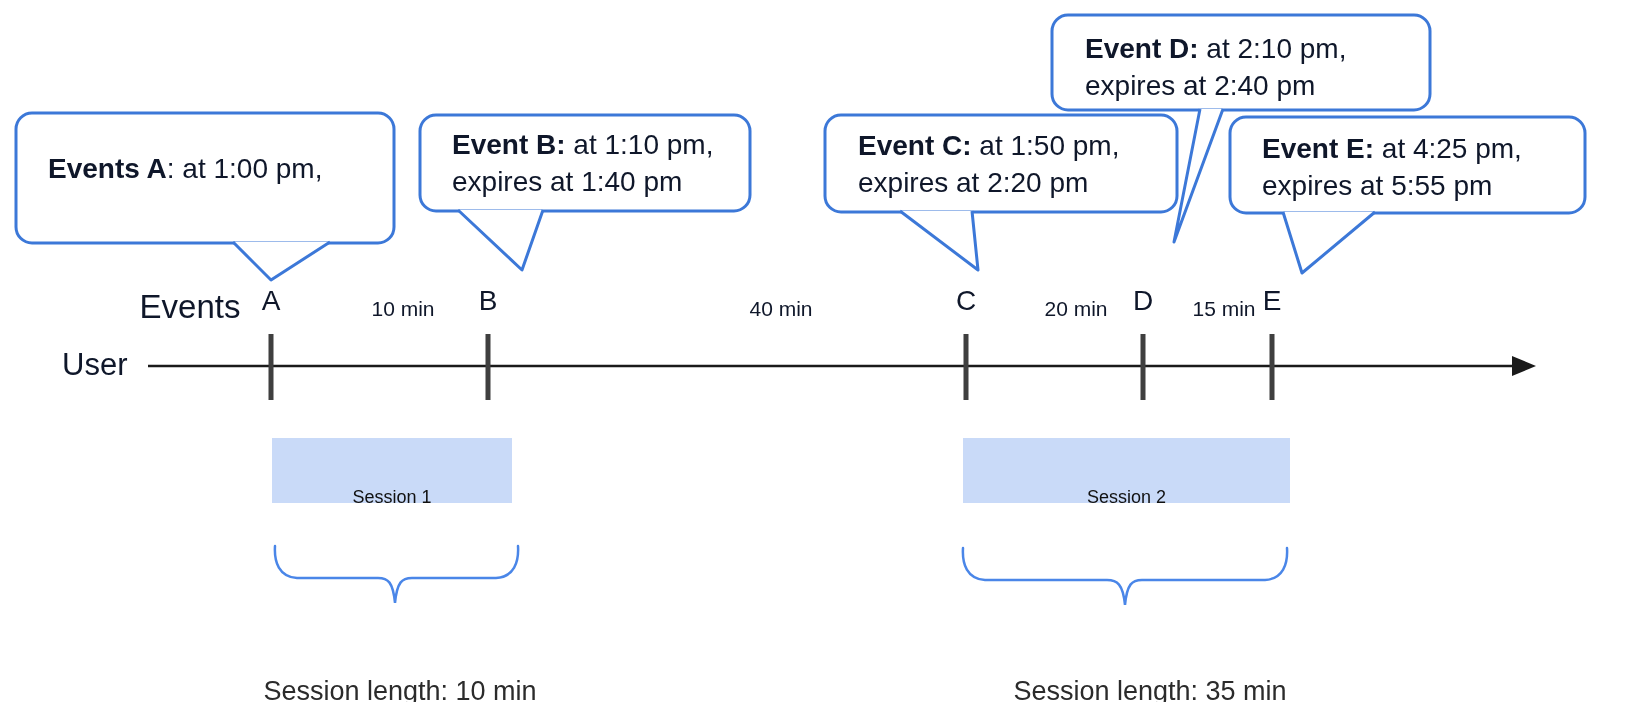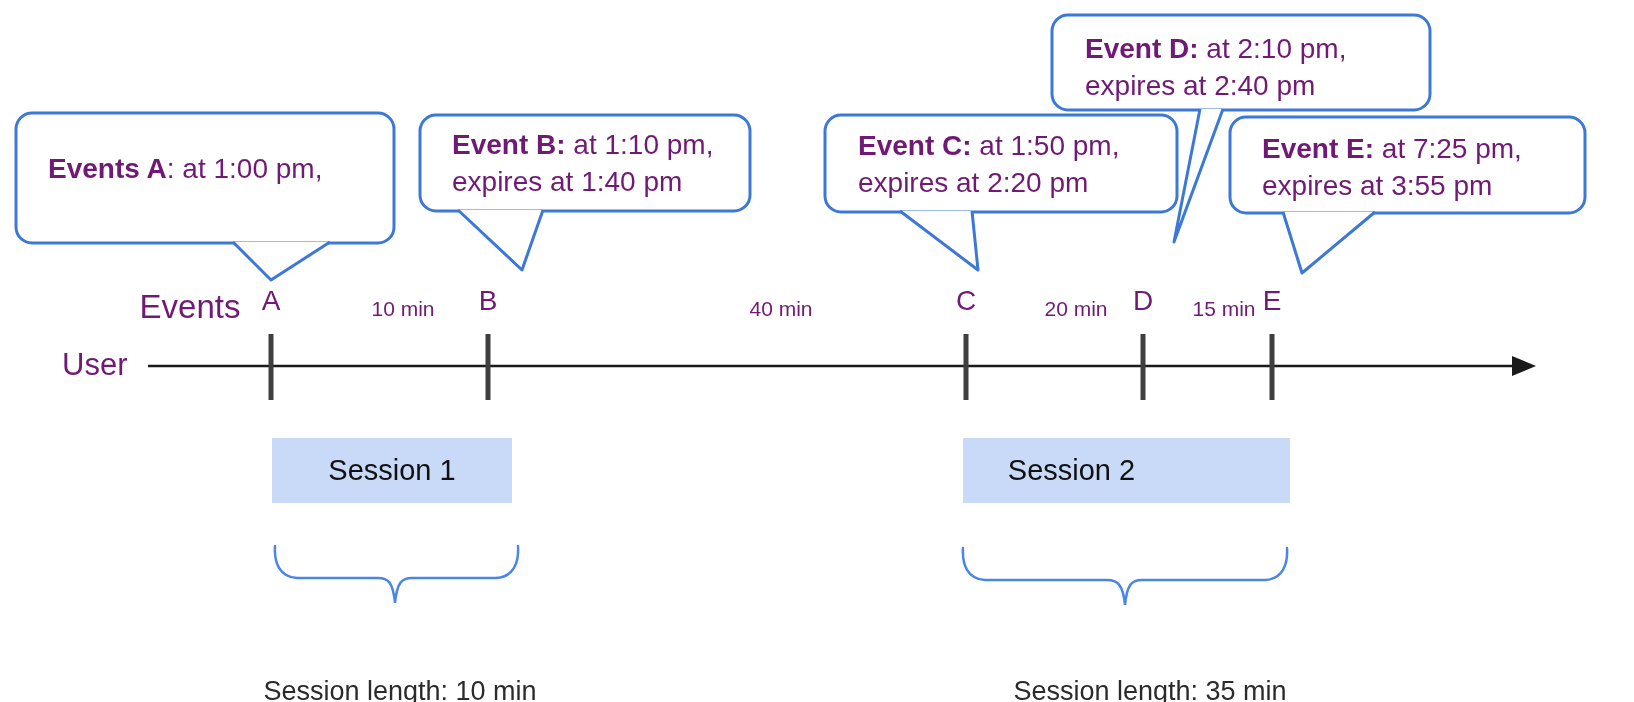--- a/index.html
+++ b/index.html
@@ -13,28 +13,28 @@
   body{background:#ffffff;font-family:"Liberation Sans",sans-serif;}
   .stage{position:relative;width:1634px;height:702px;background:#ffffff;overflow:hidden;}
   .layer{position:absolute;left:0;top:0;width:1634px;height:702px;}
   .bubble-rect{fill:#ffffff;stroke:var(--bubble-border);stroke-width:3;}
   .bubble-tail{fill:#ffffff;stroke:var(--bubble-border);stroke-width:3;stroke-linejoin:round;}
   .axis-line{stroke:var(--axis);stroke-width:2.5;}
   .axis-head{fill:var(--axis);}
   .tick{fill:var(--tick);}
   .session-bar{fill:var(--session-fill);}
   .brace{fill:none;stroke:var(--brace);stroke-width:2.5;stroke-linecap:round;}
-  .txt{position:absolute;color:#701a75;white-space:nowrap;}
+  .txt{position:absolute;color:#0f172a;white-space:nowrap;}
   .bubble-text{font-size:28px;line-height:37px;}
   .bubble-text b{font-weight:bold;}
   .letter{font-size:28px;transform:translateX(-50%);}
   .events-label{font-size:33px;transform:translateX(-50%);}
   .user-label{font-size:31px;}
   .interval{font-size:21px;transform:translateX(-50%);margin-left:24px;}
-  .session-label{position:absolute;font-size:29px;color:#111;display:flex;align-items:center;justify-content:center;}
+  .session-label{position:absolute;font-size:18px;color:#111;display:flex;align-items:center;justify-content:center;margin-top:27px;}
   .length-label{font-size:27px;color:#2b2b2b;transform:translateX(-50%);margin-top:32px;}
 </style>
 </head>
 <body>
 
 <div class="stage">
 
   <svg class="layer" viewBox="0 0 1634 702">
 
     <line class="axis-line" x1="148" y1="366" x2="1516" y2="366"></line>
@@ -81,37 +81,37 @@
     <div><b>Event C:</b><span> at 1:50 pm,</span></div>
     <div>expires at 2:20 pm</div>
   </div>
 
   <div class="txt bubble-text" style="left:1085px;top:30px">
     <div><b>Event D:</b><span> at 2:10 pm,</span></div>
     <div>expires at 2:40 pm</div>
   </div>
 
   <div class="txt bubble-text" style="left:1262px;top:130px">
-    <div><b>Event E:</b><span> at 7:25 pm,</span></div>
-    <div>expires at 3:55 pm</div>
+    <div><b>Event E:</b><span> at 4:25 pm,</span></div>
+    <div>expires at 5:55 pm</div>
   </div>
 
   <div class="txt user-label" style="left:62px;top:347px">User</div>
   <div class="txt events-label" style="left:190px;top:288px">Events</div>
 
   <div class="txt letter" style="left:271px;top:285px">A</div>
   <div class="txt letter" style="left:488px;top:285px">B</div>
   <div class="txt letter" style="left:966px;top:285px">C</div>
   <div class="txt letter" style="left:1143px;top:285px">D</div>
   <div class="txt letter" style="left:1272px;top:285px">E</div>
 
   <div class="txt interval" style="left:379px;top:297px">10 min</div>
   <div class="txt interval" style="left:757px;top:297px">40 min</div>
   <div class="txt interval" style="left:1052px;top:297px">20 min</div>
   <div class="txt interval" style="left:1200px;top:297px">15 min</div>
 
   <div class="session-label" style="left:272px;top:438px;width:240px;height:65px">Session 1</div>
-  <div class="session-label" style="left:908px;top:438px;width:327px;height:65px">Session 2</div>
+  <div class="session-label" style="left:963px;top:438px;width:327px;height:65px">Session 2</div>
 
   <div class="txt length-label" style="left:400px;top:644px">Session length: 10 min</div>
   <div class="txt length-label" style="left:1150px;top:644px">Session length: 35 min</div>
 
 </div>
 
 </body></html>

